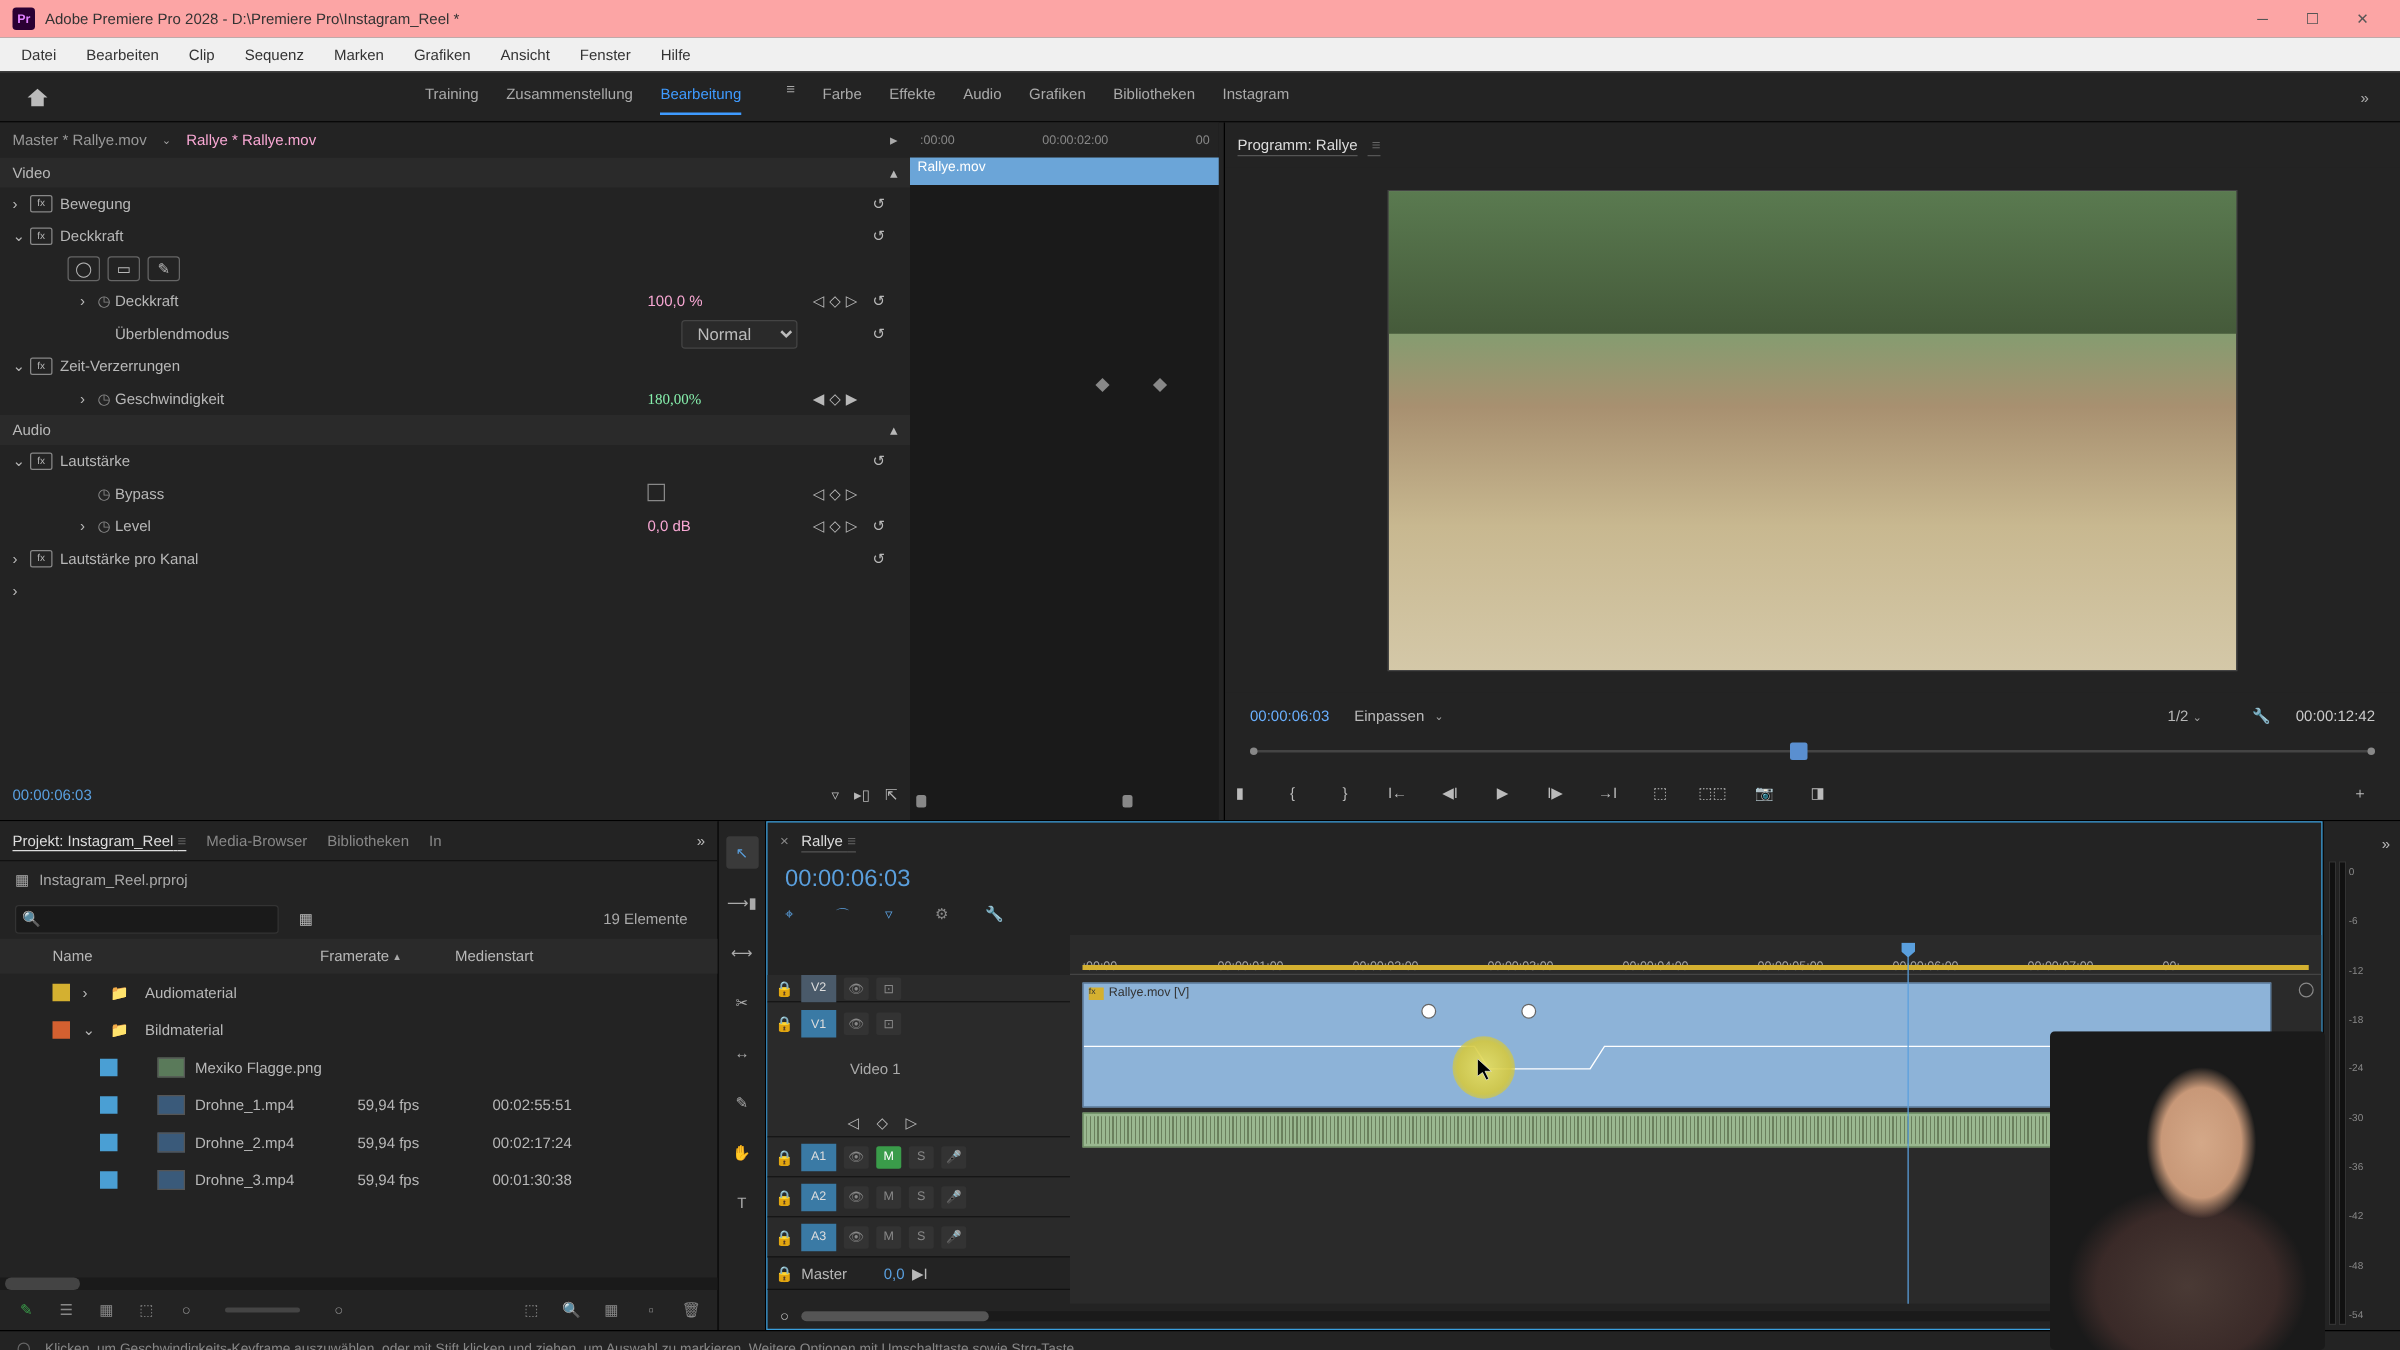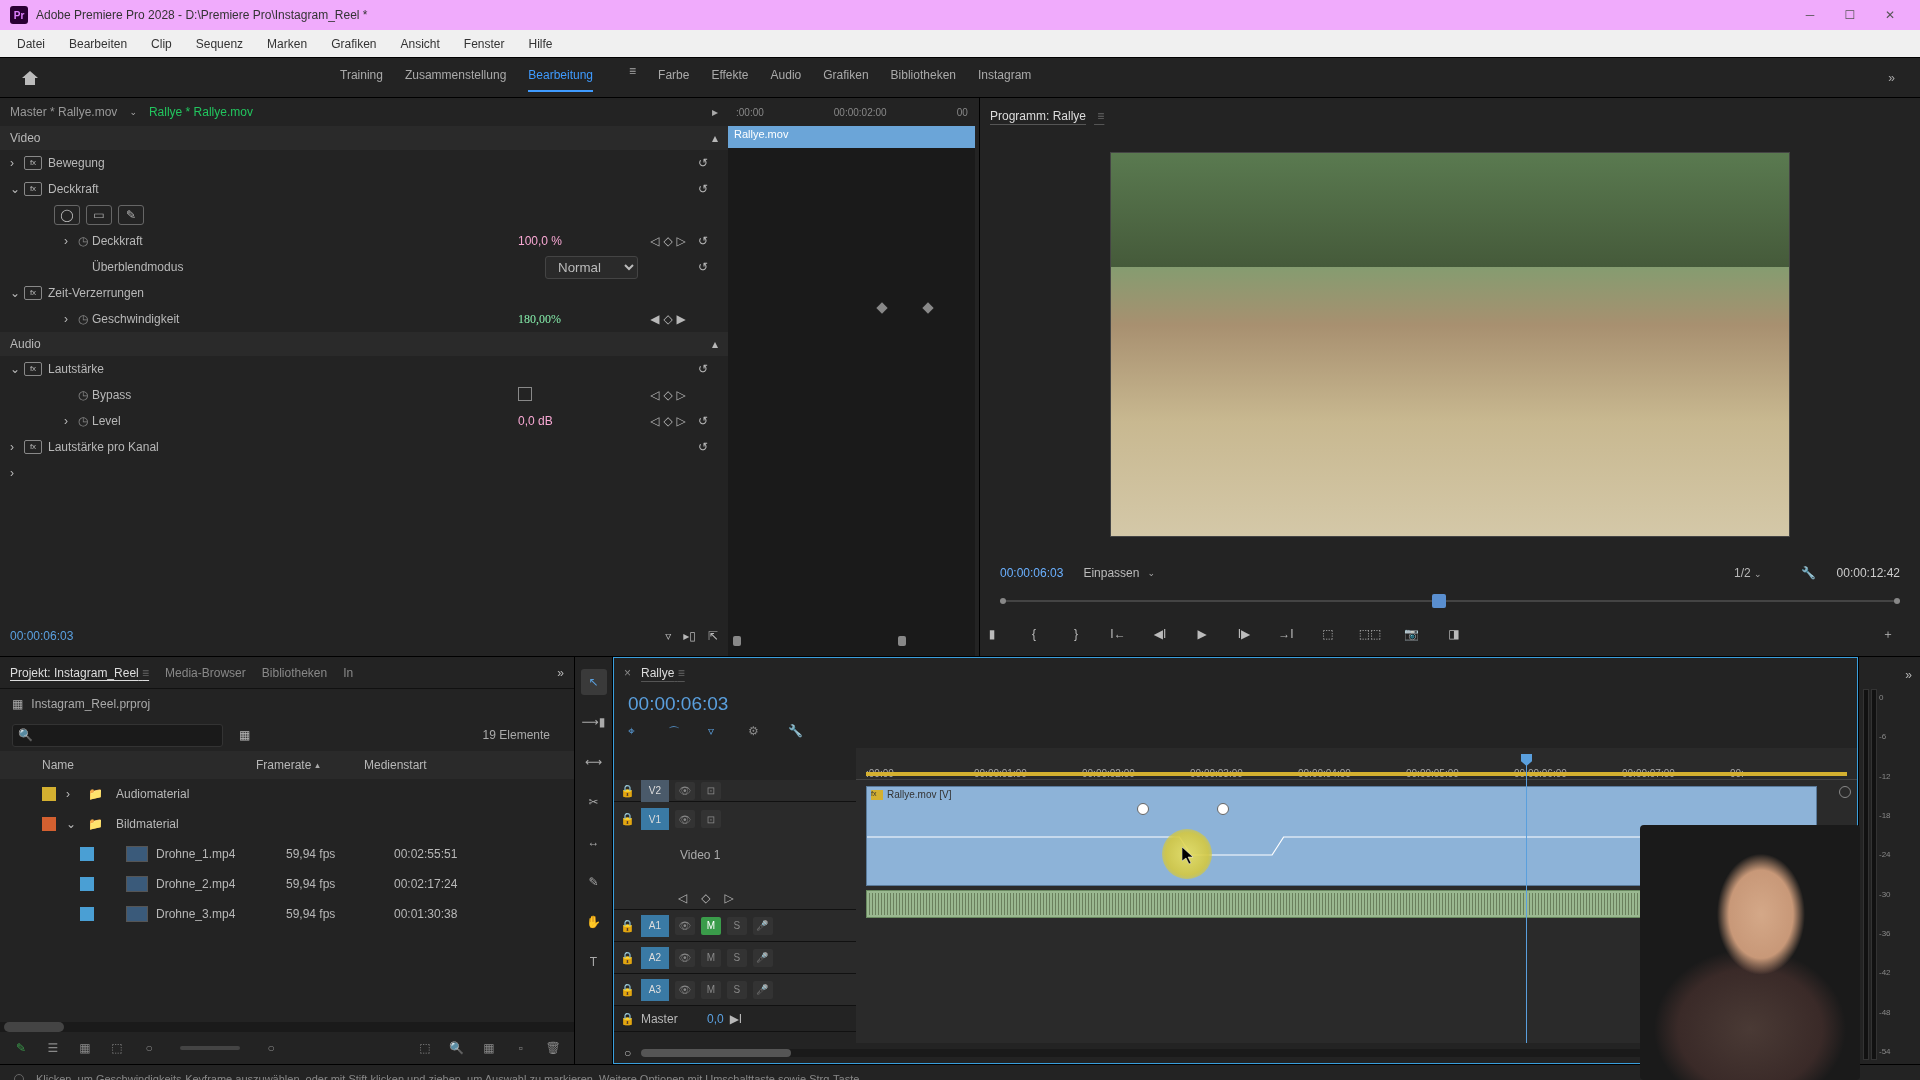--- a/index.html
+++ b/index.html
@@ -1,19 +1,19 @@
 <!DOCTYPE html>
 <html><head>
 <meta charset="utf-8">
 <style>
 * { margin:0; padding:0; box-sizing:border-box; font-family:"Segoe UI",Arial,sans-serif; }
 body { background:#232323; color:#b8b8b8; font-size:12px; overflow:hidden; width:1920px; height:1080px; }
 
 
-.titlebar { height:30px; background:#f0abfc; display:flex; align-items:center; padding:0 10px; color:#333; }
+.titlebar { height:30px; background:#fca5a5; display:flex; align-items:center; padding:0 10px; color:#333; }
 .titlebar .pr-icon { width:18px; height:18px; background:#2a0033; border-radius:3px; margin-right:8px; display:flex; align-items:center; justify-content:center; color:#e080ff; font-size:10px; font-weight:bold; }
 .titlebar .spacer { flex:1; }
 .winbtn { width:40px; height:30px; display:flex; align-items:center; justify-content:center; color:#555; }
 
 
 .menubar { height:28px; background:#f0f0f0; display:flex; align-items:center; padding:0 5px; border-bottom:1px solid #000; }
 .menubar span { padding:4px 12px; color:#333; cursor:default; }
 
 
 .wsbar { height:40px; background:#232323; display:flex; align-items:center; border-bottom:1px solid #000; }
@@ -32,21 +32,21 @@
 .srctabs { height:36px; display:flex; align-items:center; padding:0 10px; gap:30px; }
 .srctab { color:#888; }
 .srctab.active { color:#ddd; text-decoration:underline; text-decoration-color:#555; text-underline-offset:4px; }
 .srctab .pmenu { margin-left:8px; color:#666; }
 
 
 .ecbody { flex:1; display:flex; }
 .ecleft { width:728px; display:flex; flex-direction:column; }
 .mastertabs { height:28px; display:flex; align-items:center; padding:0 10px; gap:12px; }
 .mastertabs .mtab { color:#999; }
-.mastertabs .mtab.active { color:#22c55e; }
+.mastertabs .mtab.active { color:#f9a8d4; }
 .mastertabs .playhead { margin-left:auto; color:#aaa; }
 
 .ecprops { flex:1; overflow:hidden; }
 .echdr { height:24px; display:flex; align-items:center; padding:0 10px; background:#2a2a2a; }
 .echdr .arrow-up { margin-left:auto; }
 .ecrow { height:26px; display:flex; align-items:center; padding:0 10px; }
 .ecrow .expand { width:14px; }
 .ecrow .fx { width:18px; height:14px; border:1px solid #888; border-radius:2px; font-size:8px; text-align:center; line-height:12px; margin-right:6px; }
 .ecrow .label { flex:1; }
 .ecrow .val { color:#f9a8d4; width:120px; }
@@ -491,20 +491,28 @@
           <span class="swatch" style="background:#d46030"></span>
           <span class="expand">⌄</span>
           <span class="folder">📁</span>
           <span class="pname">Bildmaterial</span>
           <span class="pfr"></span>
           <span class="pms"></span>
         </div>
         <div class="prow indent2">
           <span class="swatch" style="background:#4a9fd4"></span>
           <span class="expand"></span>
+          <span class="clipic" style="background:#5a7a5a;"></span>
+          <span class="pname">Mexiko Flagge.png</span>
+          <span class="pfr"></span>
+          <span class="pms"></span>
+        </div>
+        <div class="prow indent2">
+          <span class="swatch" style="background:#4a9fd4"></span>
+          <span class="expand"></span>
           <span class="clipic"></span>
           <span class="pname">Drohne_1.mp4</span>
           <span class="pfr">59,94 fps</span>
           <span class="pms">00:02:55:51</span>
         </div>
         <div class="prow indent2">
           <span class="swatch" style="background:#4a9fd4"></span>
           <span class="expand"></span>
           <span class="clipic"></span>
           <span class="pname">Drohne_2.mp4</span>

